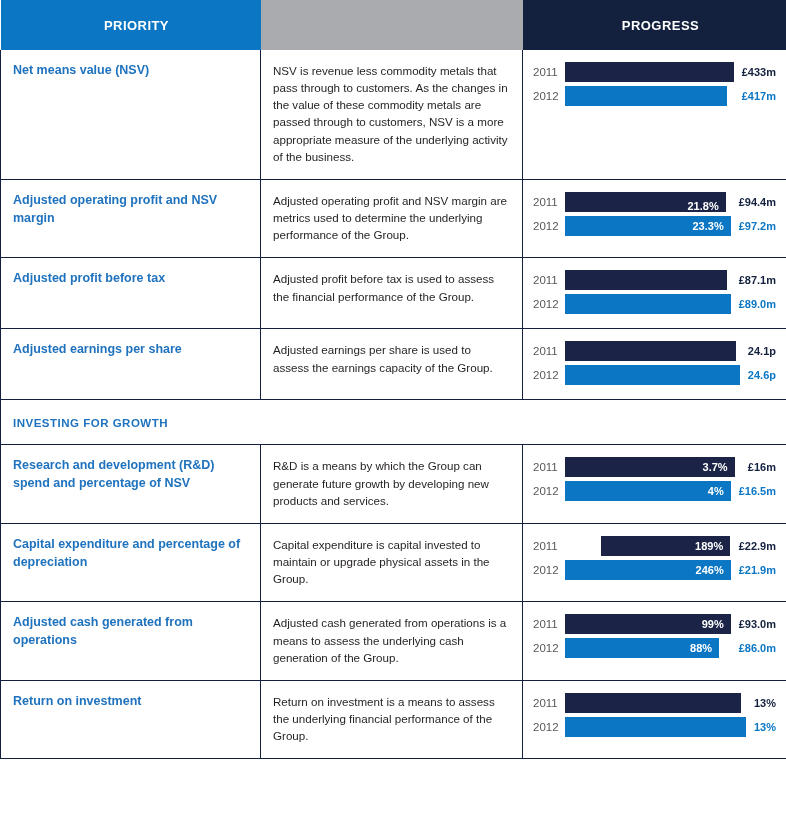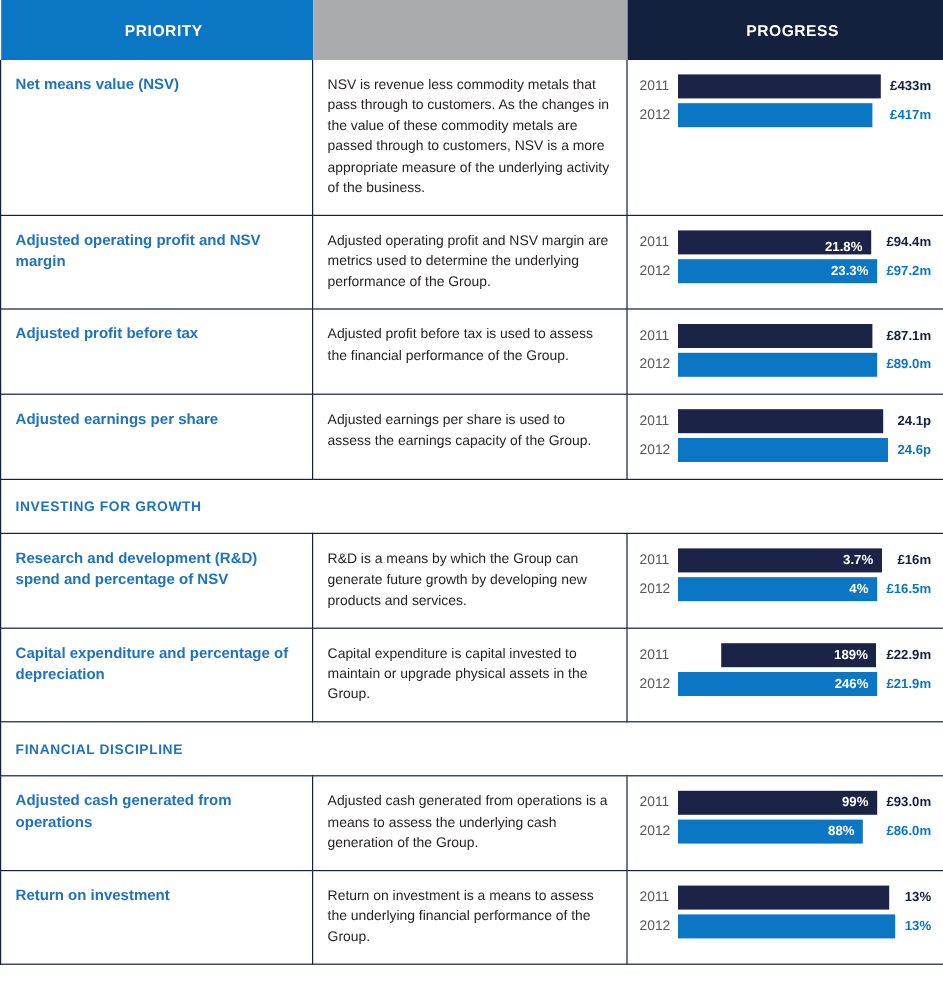--- a/index.html
+++ b/index.html
@@ -306,23 +306,20 @@
               <div class="bar-track">
                 <div class="bar curr" style="width: 100%;">
                   <span class="bar-inner-label">246%</span>
                 </div>
               </div>
               <span class="bar-value curr">£21.9m</span>
             </div>
           </div>
         </td>
       </tr>
-      <tr class="section-band">
-        <td colspan="3"><span class="section-label">FINANCIAL DISCIPLINE</span></td>
-      </tr>
       <tr class="data-row">
         <td class="cell-priority">
           <div class="priority-title">Adjusted cash generated from operations</div>
         </td>
         <td class="cell-desc">
           <div class="desc-text">Adjusted cash generated from operations is a means to assess the underlying cash generation of the Group.</div>
         </td>
         <td class="cell-progress">
           <div class="chart">
             <div class="bar-line">

